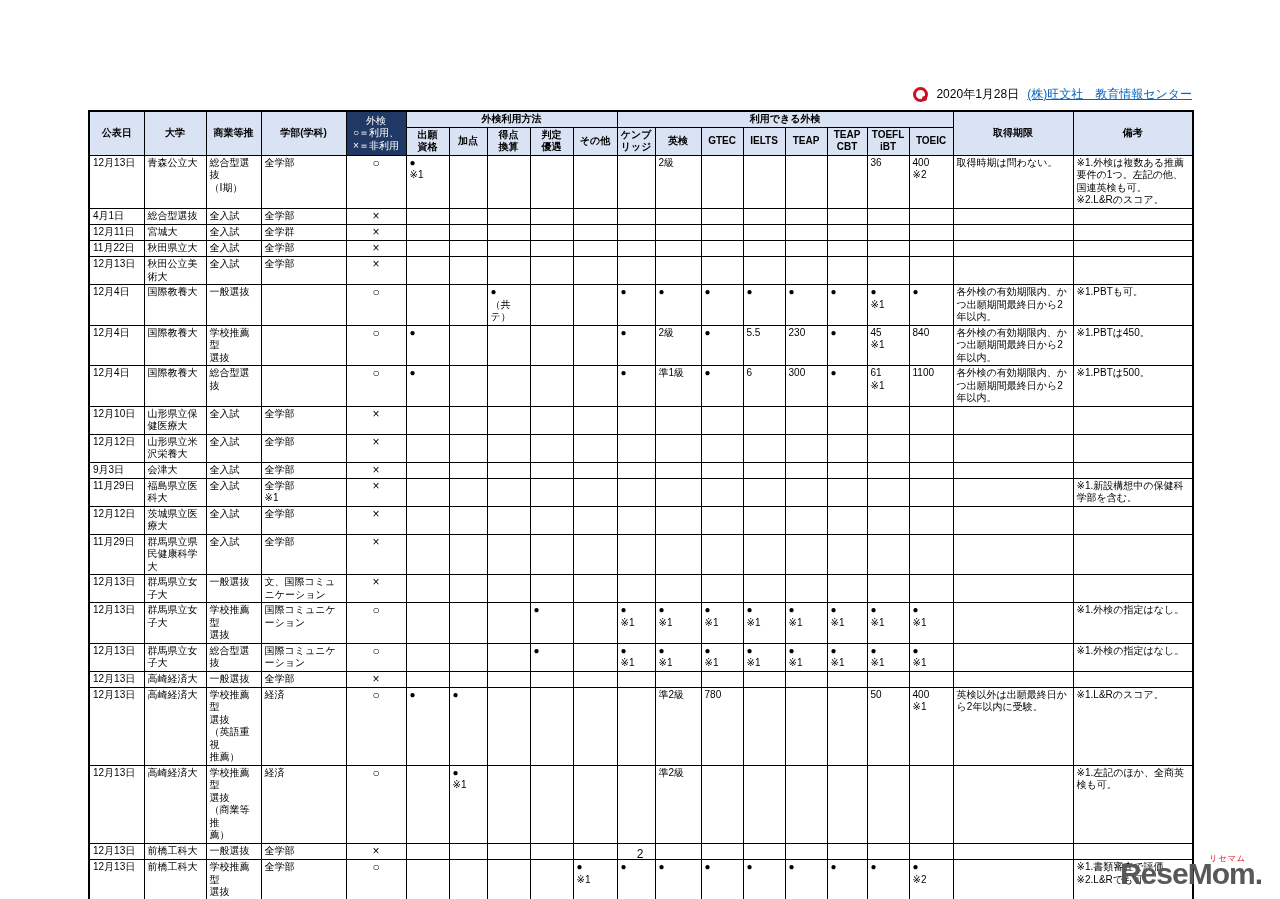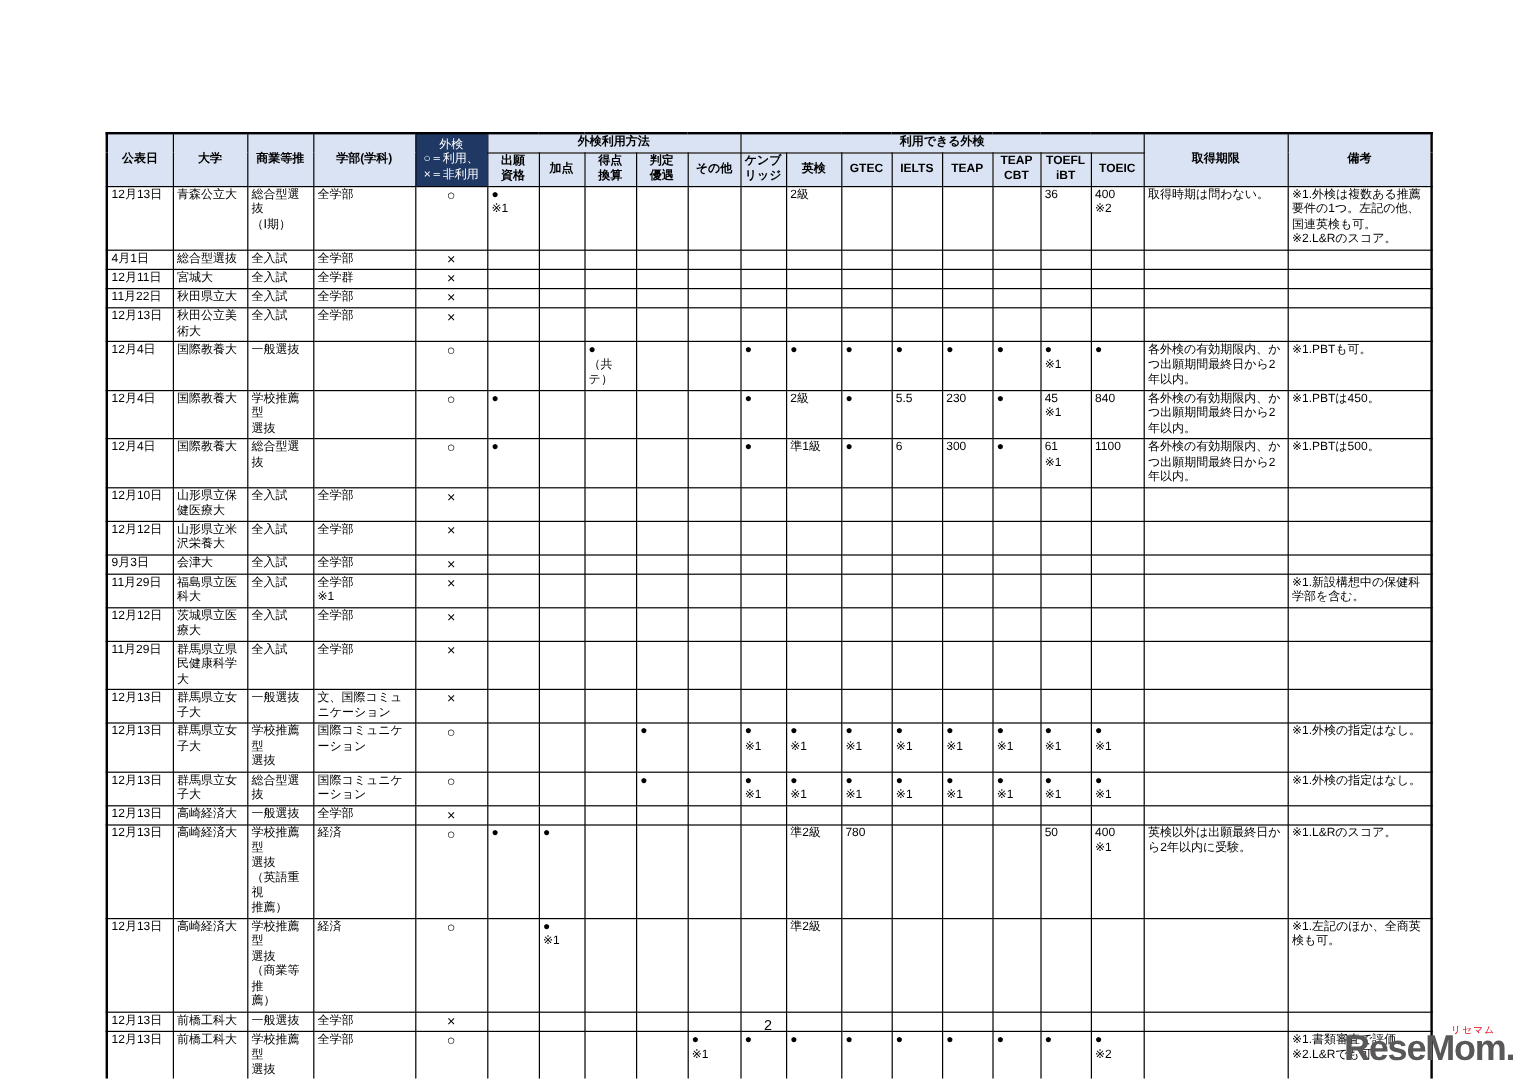--- a/index.html
+++ b/index.html
@@ -29,20 +29,25 @@
   .resemom { position:absolute; right:18px; bottom:8px; }
   .resemom-inner { position:relative; display:inline-block; }
   .resemom-kana { position:absolute; top:-4px; right:16px; font-size:8px; color:#e60012; letter-spacing:1px; }
   .resemom-text { font-size:30px; font-weight:bold; color:#595757; letter-spacing:-1px; }
 </style>
 </head>
 <body>
 
 <div class="page">
 
+  <div class="credit">
+    <span class="obunsha-mark"></span>
+    <span class="credit-date">2020年1月28日</span>
+    <a class="credit-link">(株)旺文社　教育情報センター</a>
+  </div>
 
   <div class="tbl-wrap">
     <table>
       <colgroup>
         <col style="width:55px">
           <col style="width:62px">
           <col style="width:55px">
           <col style="width:85px">
         <col style="width:60px">
         <col style="width:43px">

